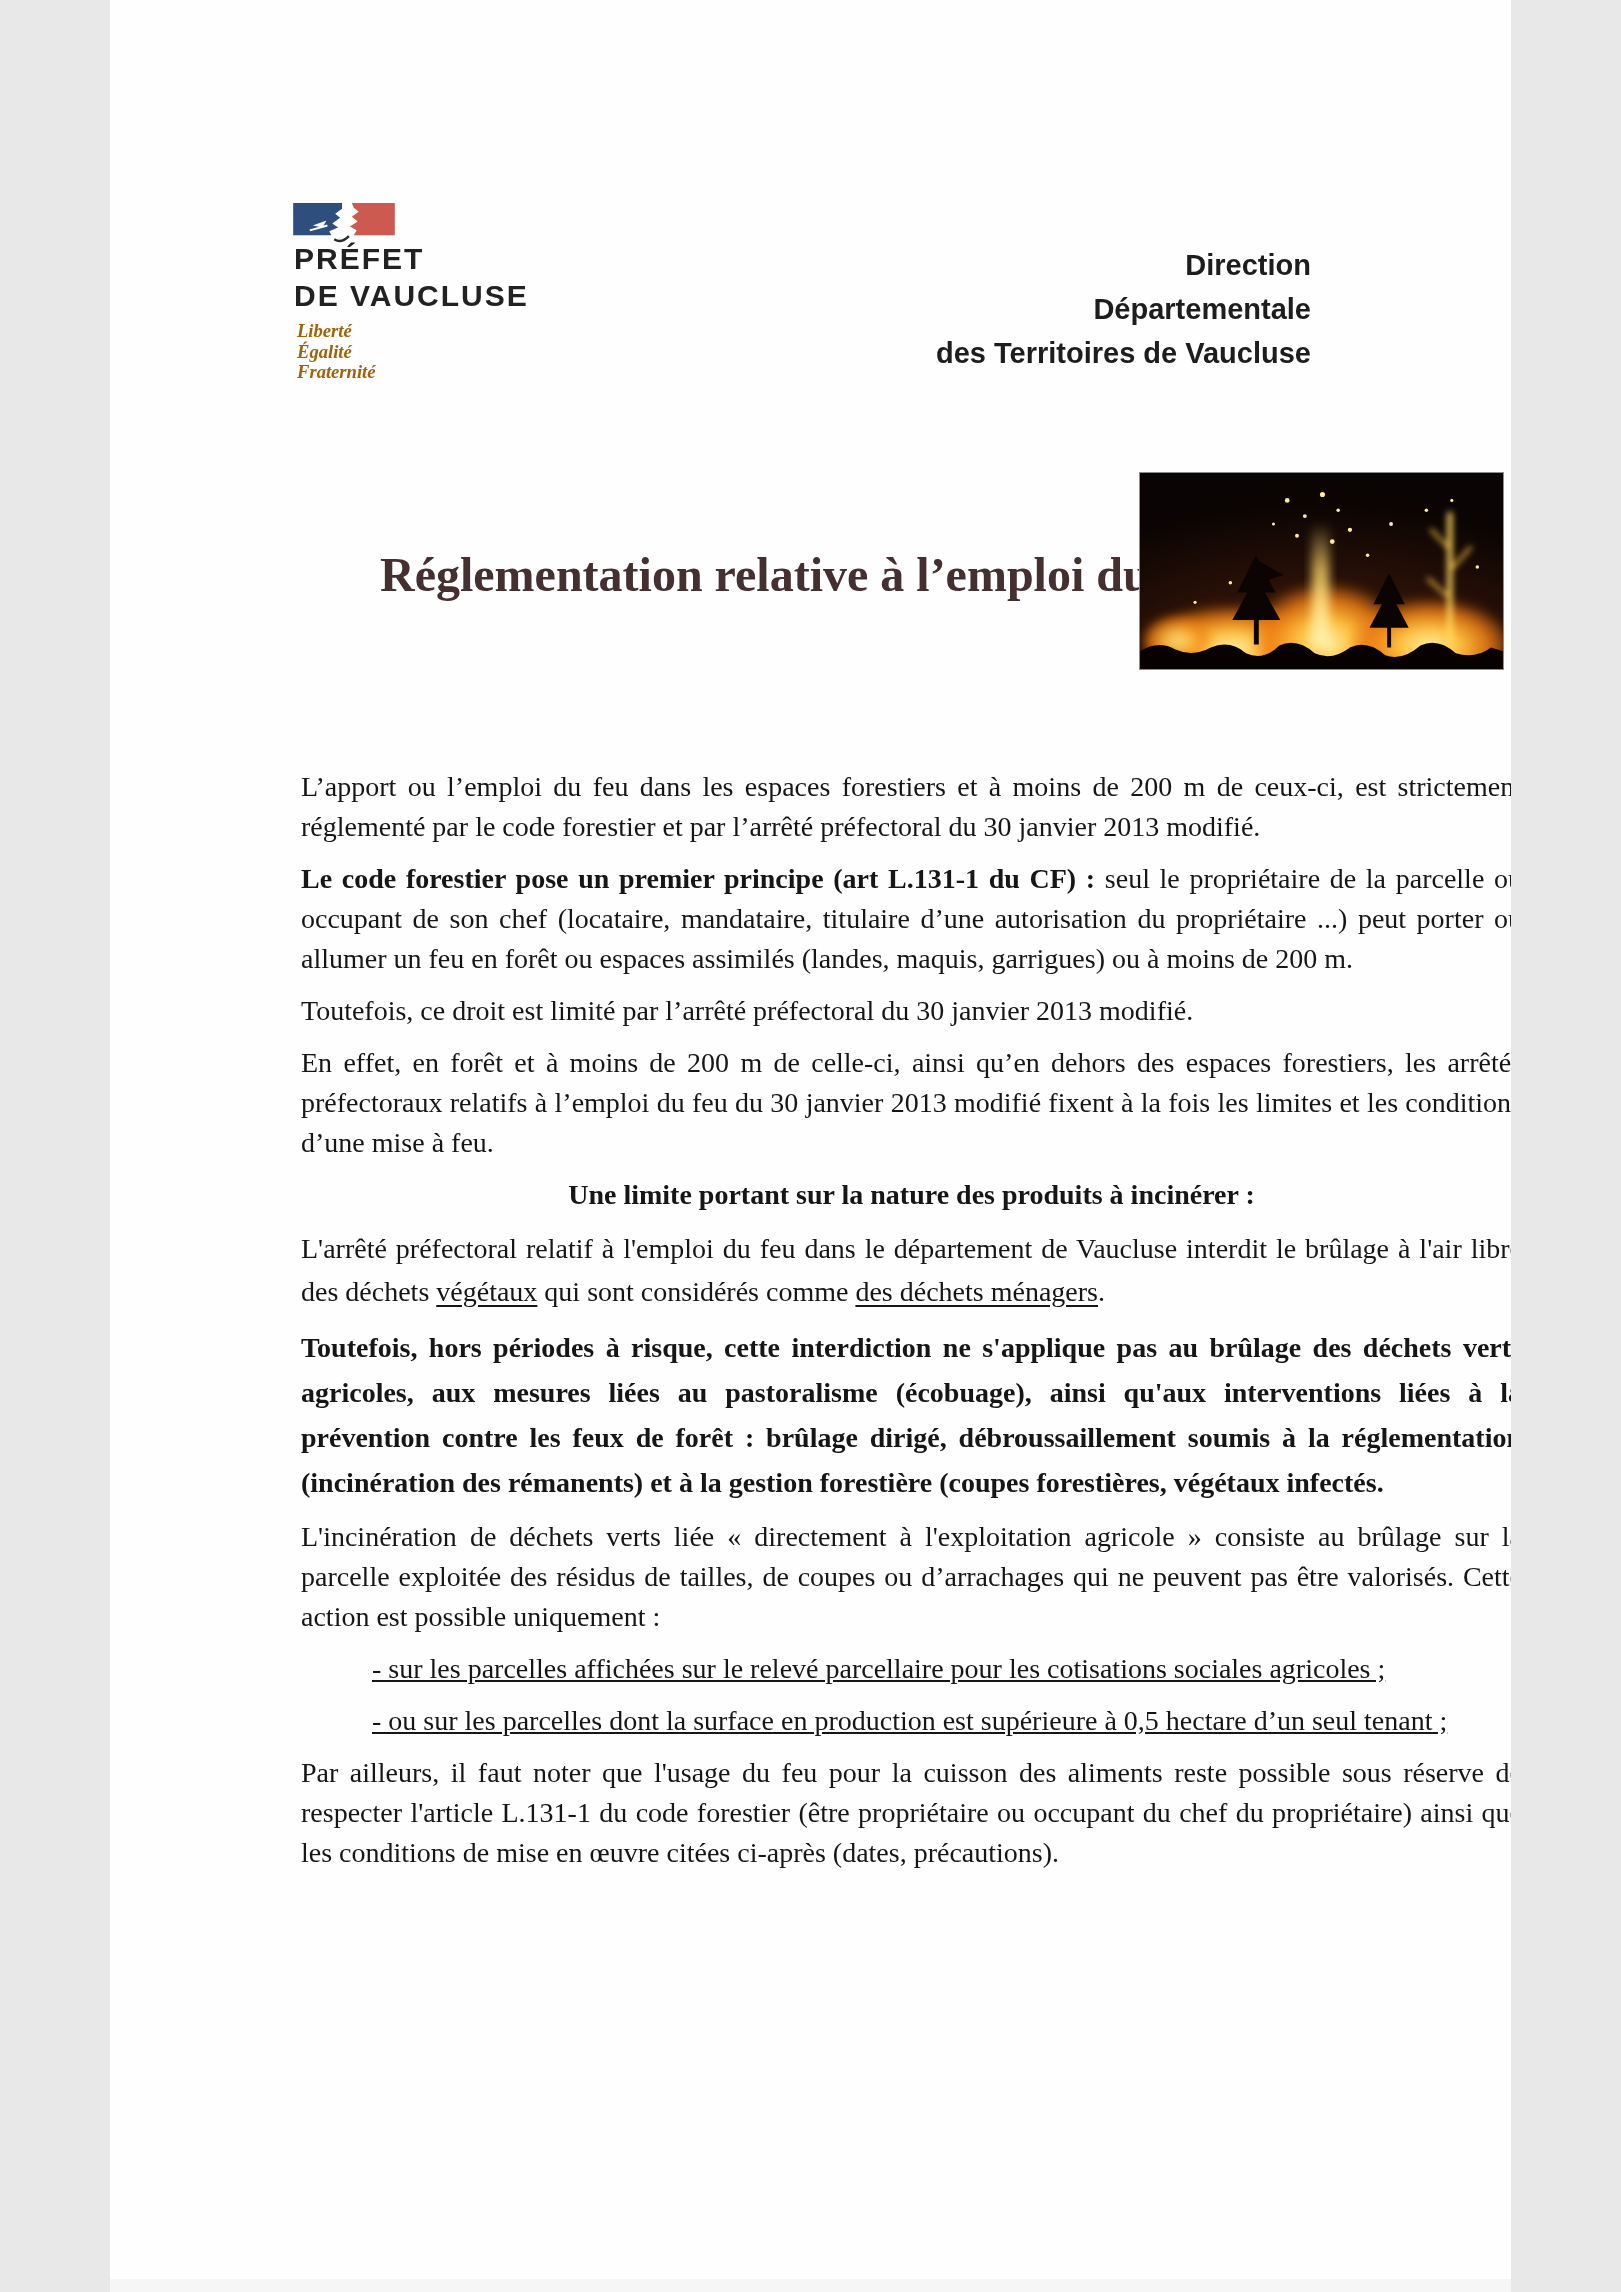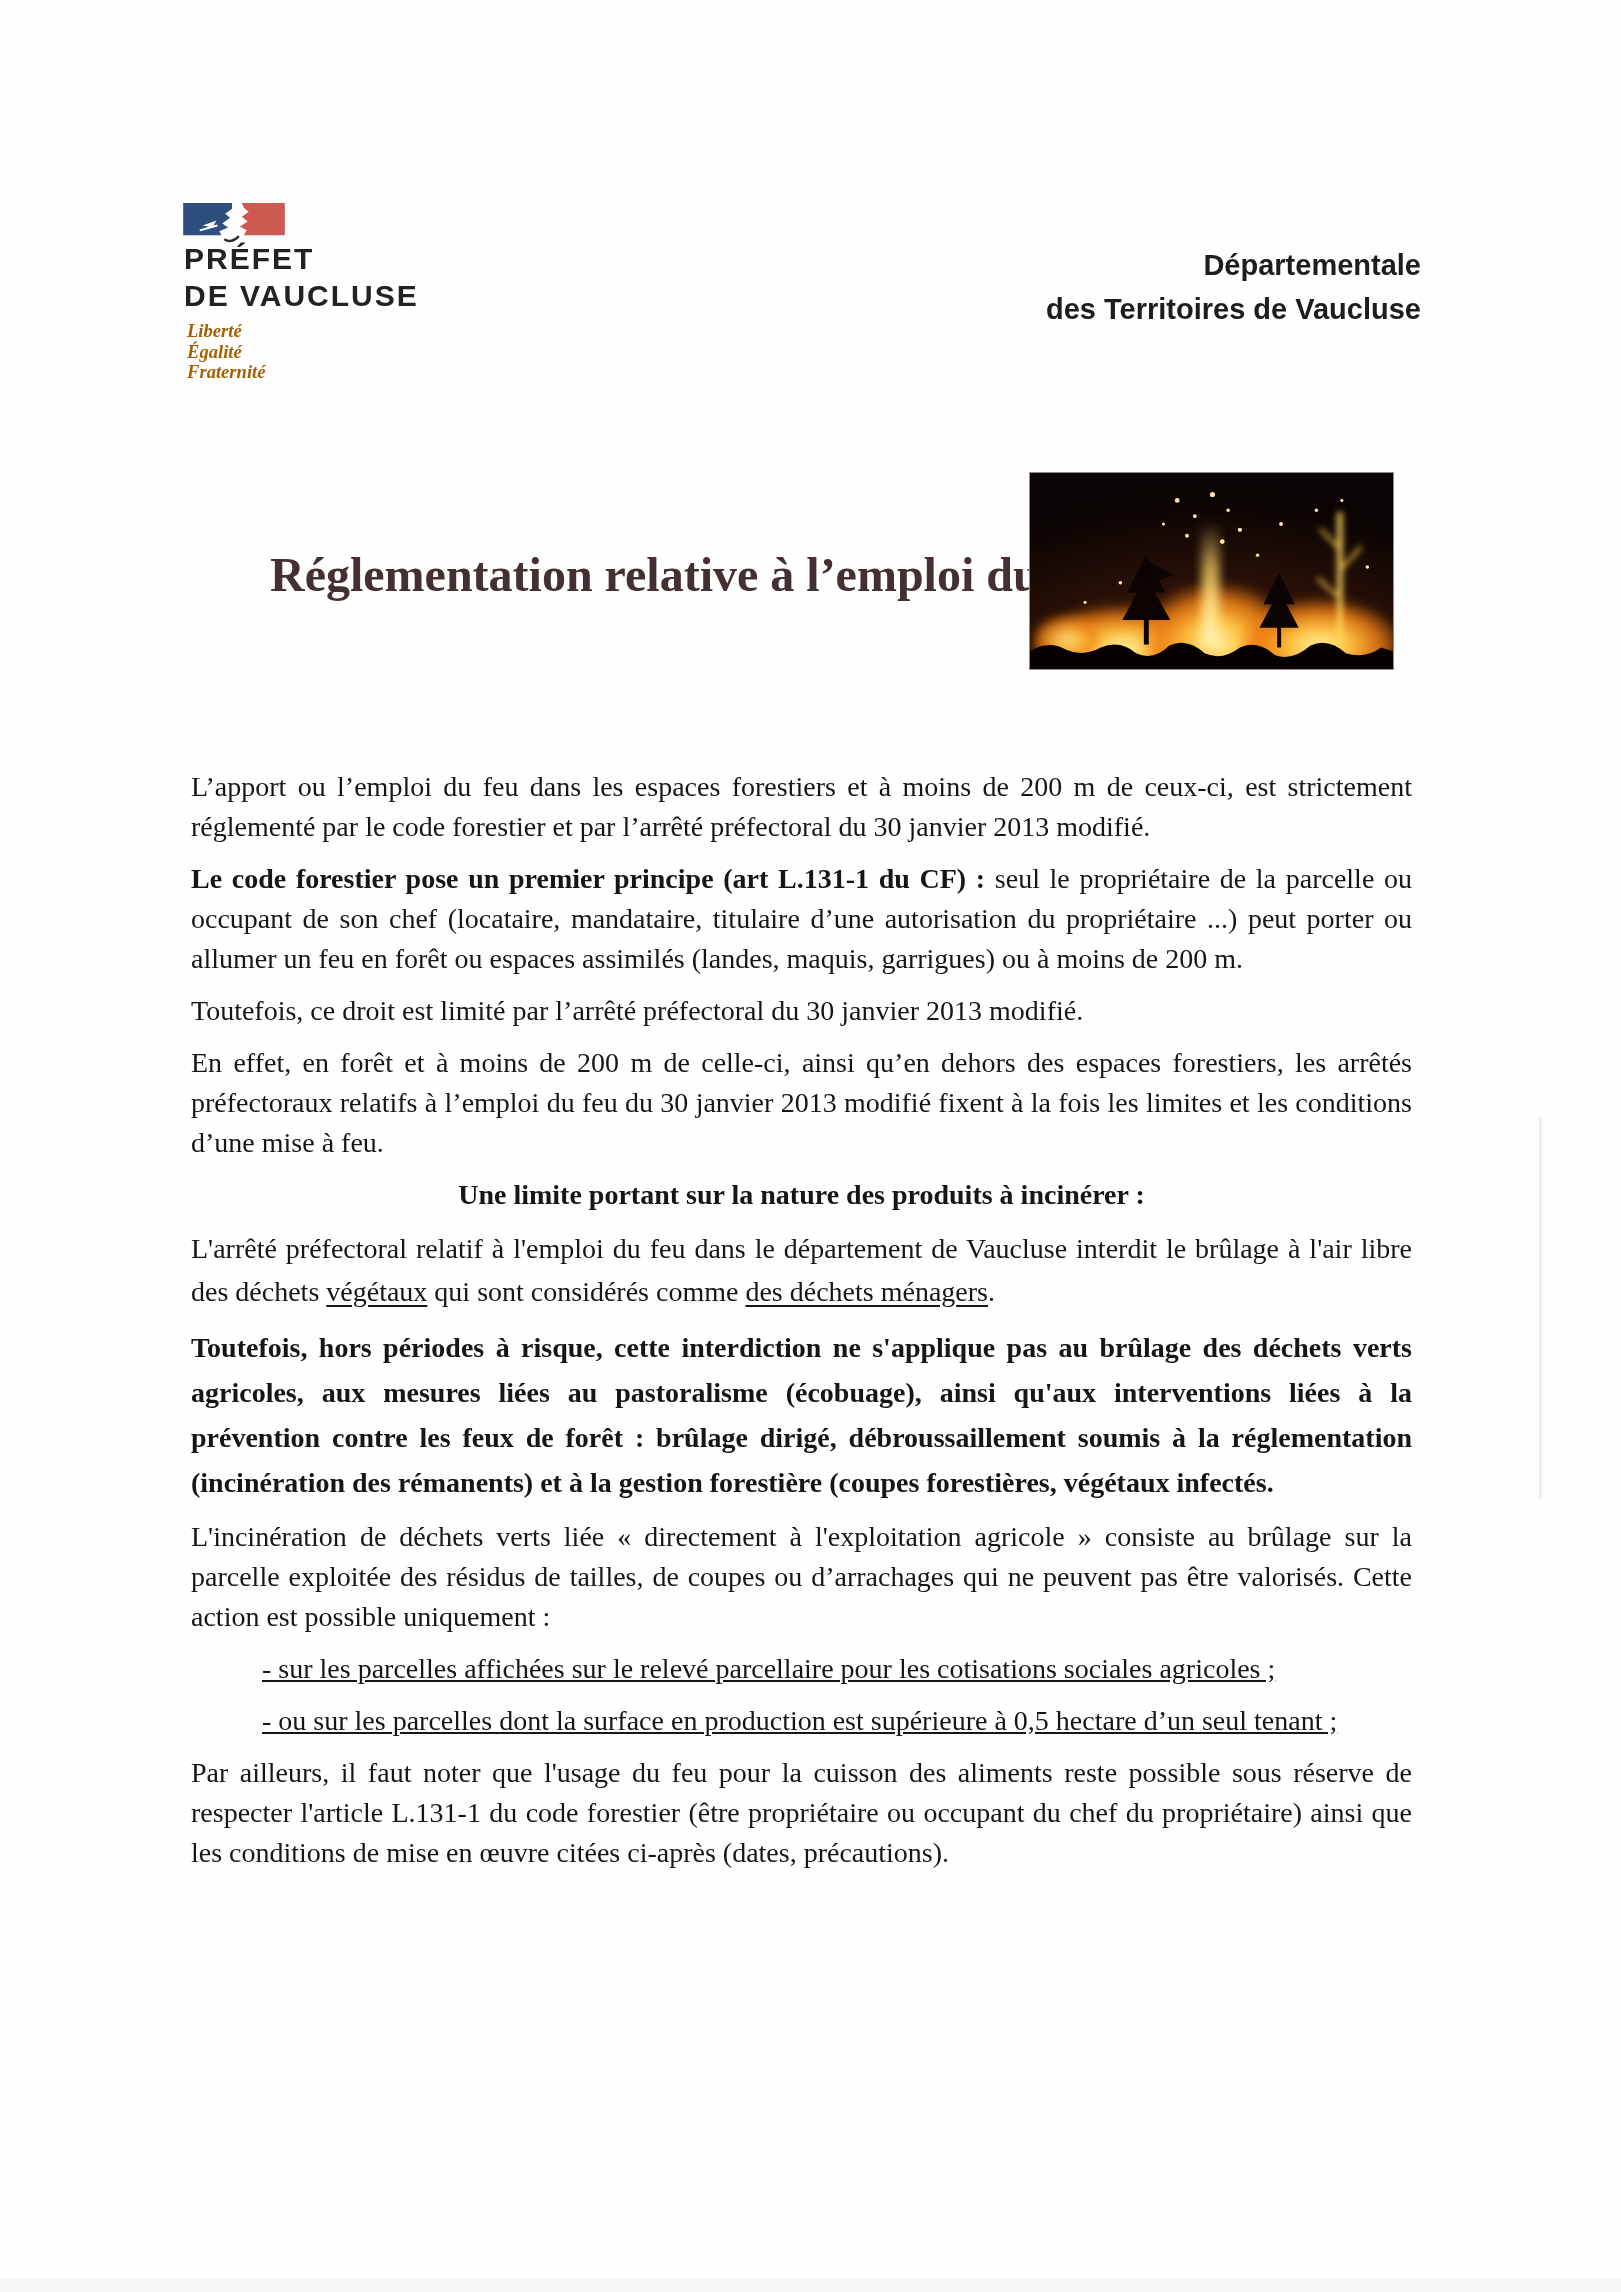--- a/index.html
+++ b/index.html
@@ -1,18 +1,18 @@
 <!DOCTYPE html>
 <html><head>
 <meta charset="utf-8">
 <style>
   html,body { margin:0; padding:0; background:#e8e8e8; }
   .page {
     position: relative;
-    width: 1621px;
+    width: 1401px;
     height: 2293px;
     margin: 0 auto;
     background: #fefefe;
     overflow: hidden;
     font-family: "Liberation Serif", serif;
     color: #161616;
   }
   
   .logo-flag {
     position: absolute;
@@ -125,20 +125,21 @@
     <div>DE VAUCLUSE</div>
   </div>
 
   <div class="motto">
     <div>Liberté</div>
     <div>Égalité</div>
     <div>Fraternité</div>
   </div>
 
   <div class="direction">
+    <div>Direction</div>
     <div>Départementale</div>
     <div>des Territoires de Vaucluse</div>
   </div>
 
   <h1 class="doc-title">Réglementation relative à l’emploi du feu</h1>
 
   <svg class="fire-photo" viewBox="0 0 370 200" xmlns="http://www.w3.org/2000/svg">
     <defs>
       <radialGradient id="gDome" cx="50%" cy="80%" r="75%">
         <stop offset="0%" stop-color="#6b2c0e"></stop>

